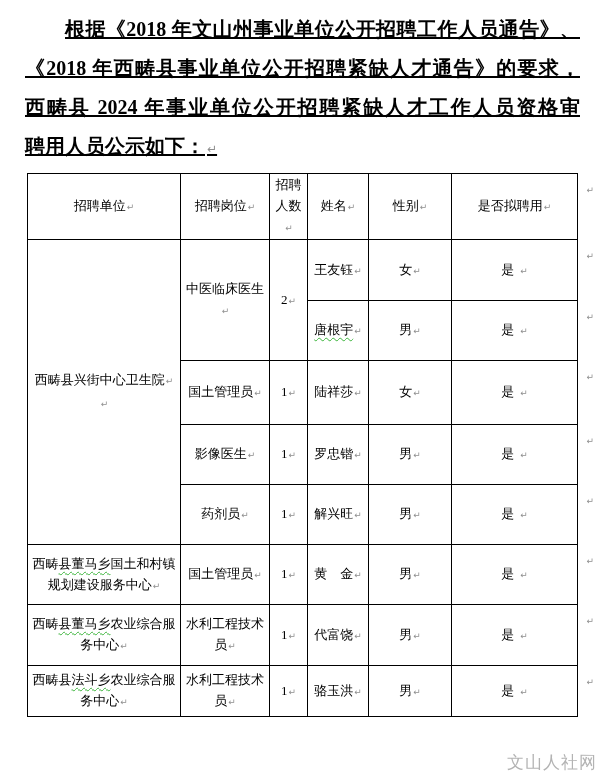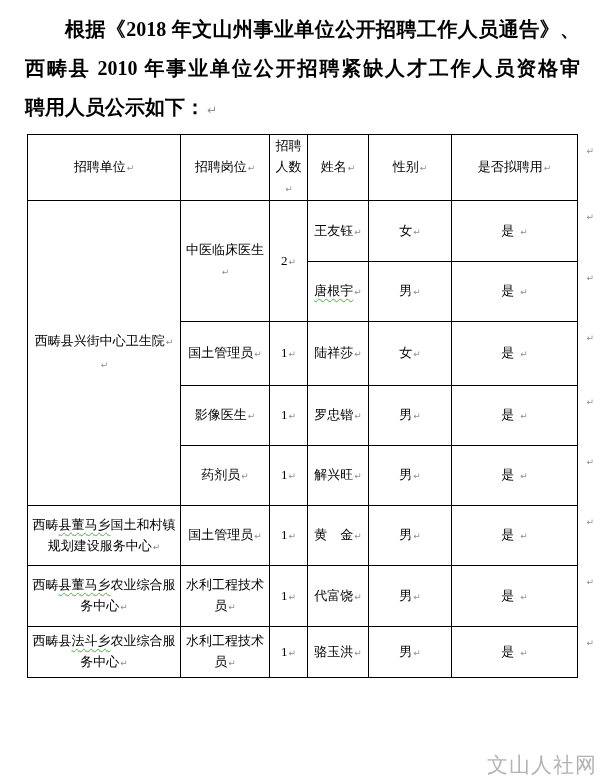--- a/index.html
+++ b/index.html
@@ -11,20 +11,21 @@
     position:relative;
     overflow:hidden;
   }
   
   .intro {
     margin:10px 23px 0 25px;
     font-size:20px;
     font-weight:bold;
     line-height:39px;
     color:#000;
+    text-decoration:underline;
   }
   .intro .ln { text-align:justify; text-align-last:justify; }
   .intro .ln.first { text-indent:40px; }
   .intro .ln.last { text-align:center; text-align-last:left; }
   
   .pm {
     color:#8f8f8f;
     font-family:"DejaVu Sans",sans-serif;
     font-size:12px;
     font-weight:normal;
@@ -73,31 +74,32 @@
     text-decoration-line:underline;
     text-decoration-style:wavy;
     text-decoration-color:#3cb43c;
     text-decoration-thickness:1px;
     text-underline-offset:3px;
   }
   
   .watermark {
     position:absolute;
     top:751px; right:6px;
-    font-size:21px;
+    font-size:17px;
     color:#b3b3b3;
     letter-spacing:1px;
   }
 </style>
 </head>
 <body>
 
 <div class="intro">
   <div class="ln first"><span>根据《2018 年文山州事业单位公开招聘工作人员通告》、</span></div>
-  <div class="ln"><span>西畴县 2010 年事业单位公开招聘紧缺人才工作人员资格审</span></div>
+  <div class="ln"><span>《2018 年西畴县事业单位公开招聘紧缺人才通告》的要求，</span></div>
+  <div class="ln"><span>西畴县 2024 年事业单位公开招聘紧缺人才工作人员资格审</span></div>
   <div class="ln last"><span>聘用人员公示如下：</span><span class="pm">↵</span></div>
 </div>
 
 <table class="roster">
   <colgroup>
     <col style="width:153px">
       <col style="width:89px">
       <col style="width:38px">
     <col style="width:61px">
       <col style="width:83px">

